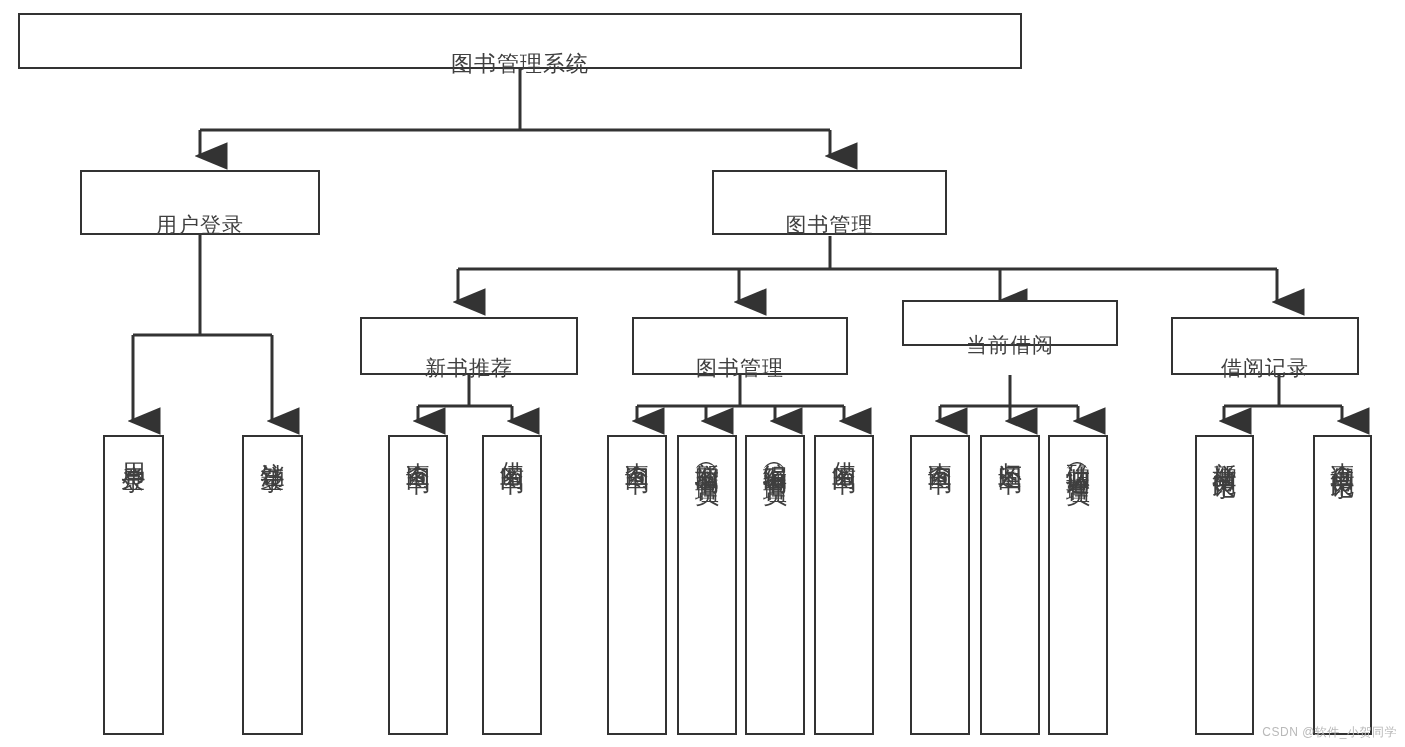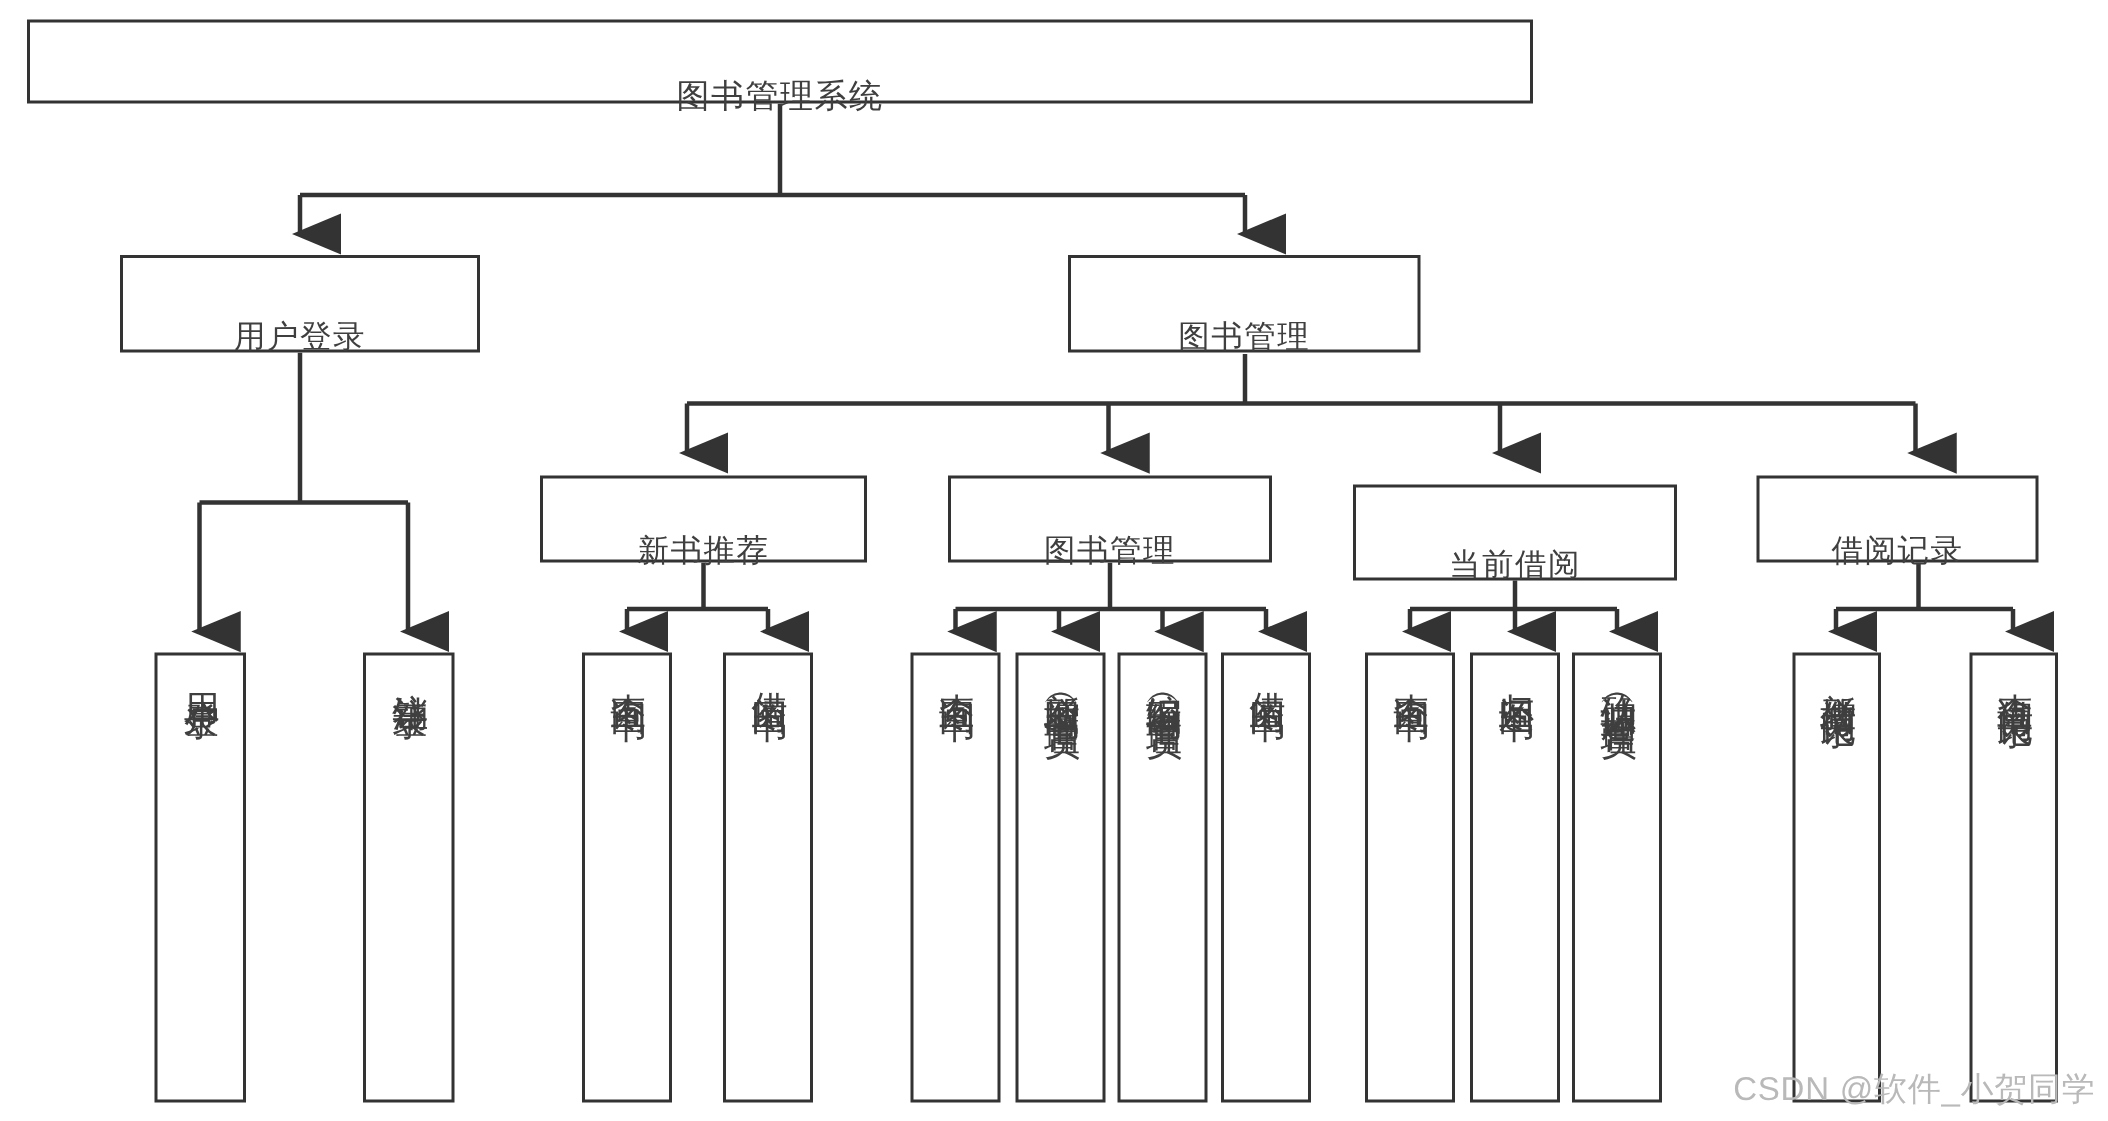--- a/index.html
+++ b/index.html
@@ -58,21 +58,21 @@
     text-orientation: upright;
     font-size: 24px;
     line-height: 1.0;
     letter-spacing: 3px;
     white-space: nowrap;
   }
   #watermark {
     position: absolute;
     right: 8px;
     bottom: 6px;
-    font-size: 22px;
+    font-size: 12px;
     color: #b9b9b9;
     letter-spacing: 0.5px;
     white-space: nowrap;
   }
 </style>
 </head>
 <body>
 
 <div id="canvas">
 
@@ -140,21 +140,21 @@
   </div>
 
   <div class="node h-node" style="left:360px; top:317px; width:218px; height:58px;text-align:center;">
     <span class="lbl">新书推荐</span>
   </div>
 
   <div class="node h-node" style="left:632px; top:317px; width:216px; height:58px;">
     <span class="lbl">图书管理</span>
   </div>
 
-  <div class="node h-node" style="left:902px; top:323px; width:216px; height:64px;">
+  <div class="node h-node" style="left:902px; top:300px; width:216px; height:46px;">
     <span class="lbl">当前借阅</span>
   </div>
 
   <div class="node h-node" style="left:1171px; top:317px; width:188px; height:58px;">
     <span class="lbl">借阅记录</span>
   </div>
 
   <div class="node v-node" style="left:103px; top:435px; width:61px; height:300px;">
     <span class="lbl">用户登录</span>
   </div>

